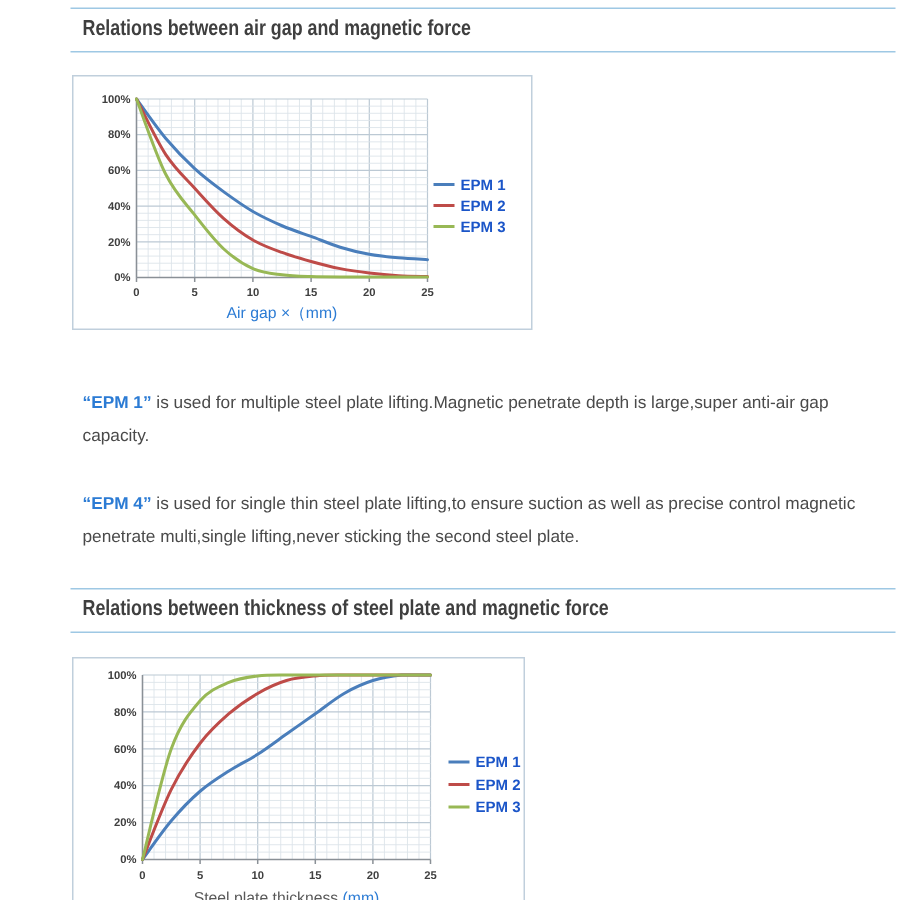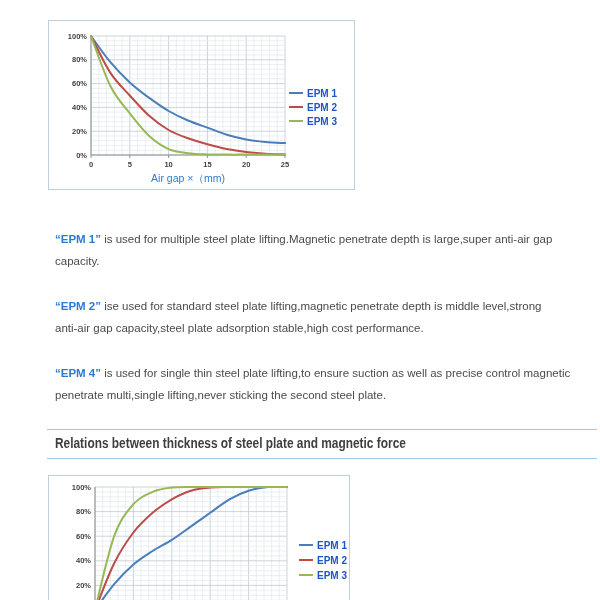--- a/index.html
+++ b/index.html
@@ -46,20 +46,23 @@
   .paras p { margin:0 0 23px 8px; font-size:11.5px; line-height:22px; color:#4a4a4a; }
   .term { color:#2b7bd4; font-weight:bold; }
 
   .sec2 { margin-top:16px; }
 </style>
 </head>
 <body>
 
 <div class="content">
 
+  <div class="section-head">
+    <h2>Relations between air gap and magnetic force</h2>
+  </div>
 
   <div class="chart-box chart1">
     <svg width="305" height="168">
         <g>
           <line x1="42" x2="42" y1="15" y2="134" class="gmaj"></line>
           <line x1="49.76" x2="49.76" y1="15" y2="134" class="gmin"></line>
           <line x1="57.519999999999996" x2="57.519999999999996" y1="15" y2="134" class="gmin"></line>
           <line x1="65.28" x2="65.28" y1="15" y2="134" class="gmin"></line>
           <line x1="73.03999999999999" x2="73.03999999999999" y1="15" y2="134" class="gmin"></line>
           <line x1="80.80000000000001" x2="80.80000000000001" y1="15" y2="134" class="gmaj"></line>
@@ -152,21 +155,20 @@
           <g>
             <line x1="240" x2="254" y1="100" y2="100" stroke="#98b855" stroke-width="2"></line>
             <text x="258" y="103.5" class="legend-label">EPM 3</text>
           </g>
         </g>
       </svg>
   </div>
 
   <div class="paras">
     <p><span class="term">“EPM 1”</span><span> is used for multiple steel plate lifting.Magnetic penetrate depth is large,super anti-air gap capacity.</span><br></p>
-    <p><span class="term">“EPM 2”</span><span> ise used for standard steel plate lifting,magnetic penetrate depth is middle level,strong</span><br><span>anti-air gap capacity,steel plate adsorption stable,high cost performance.</span></p>
     <p><span class="term">“EPM 4”</span><span> is used for single thin steel plate lifting,to ensure suction as well as precise control magnetic</span><br><span>penetrate multi,single lifting,never sticking the second steel plate.</span></p>
   </div>
 
   <div class="section-head sec2">
     <h2>Relations between thickness of steel plate and magnetic force</h2>
   </div>
 
   <div class="chart-box chart2">
     <svg width="300" height="170">
         <g>

